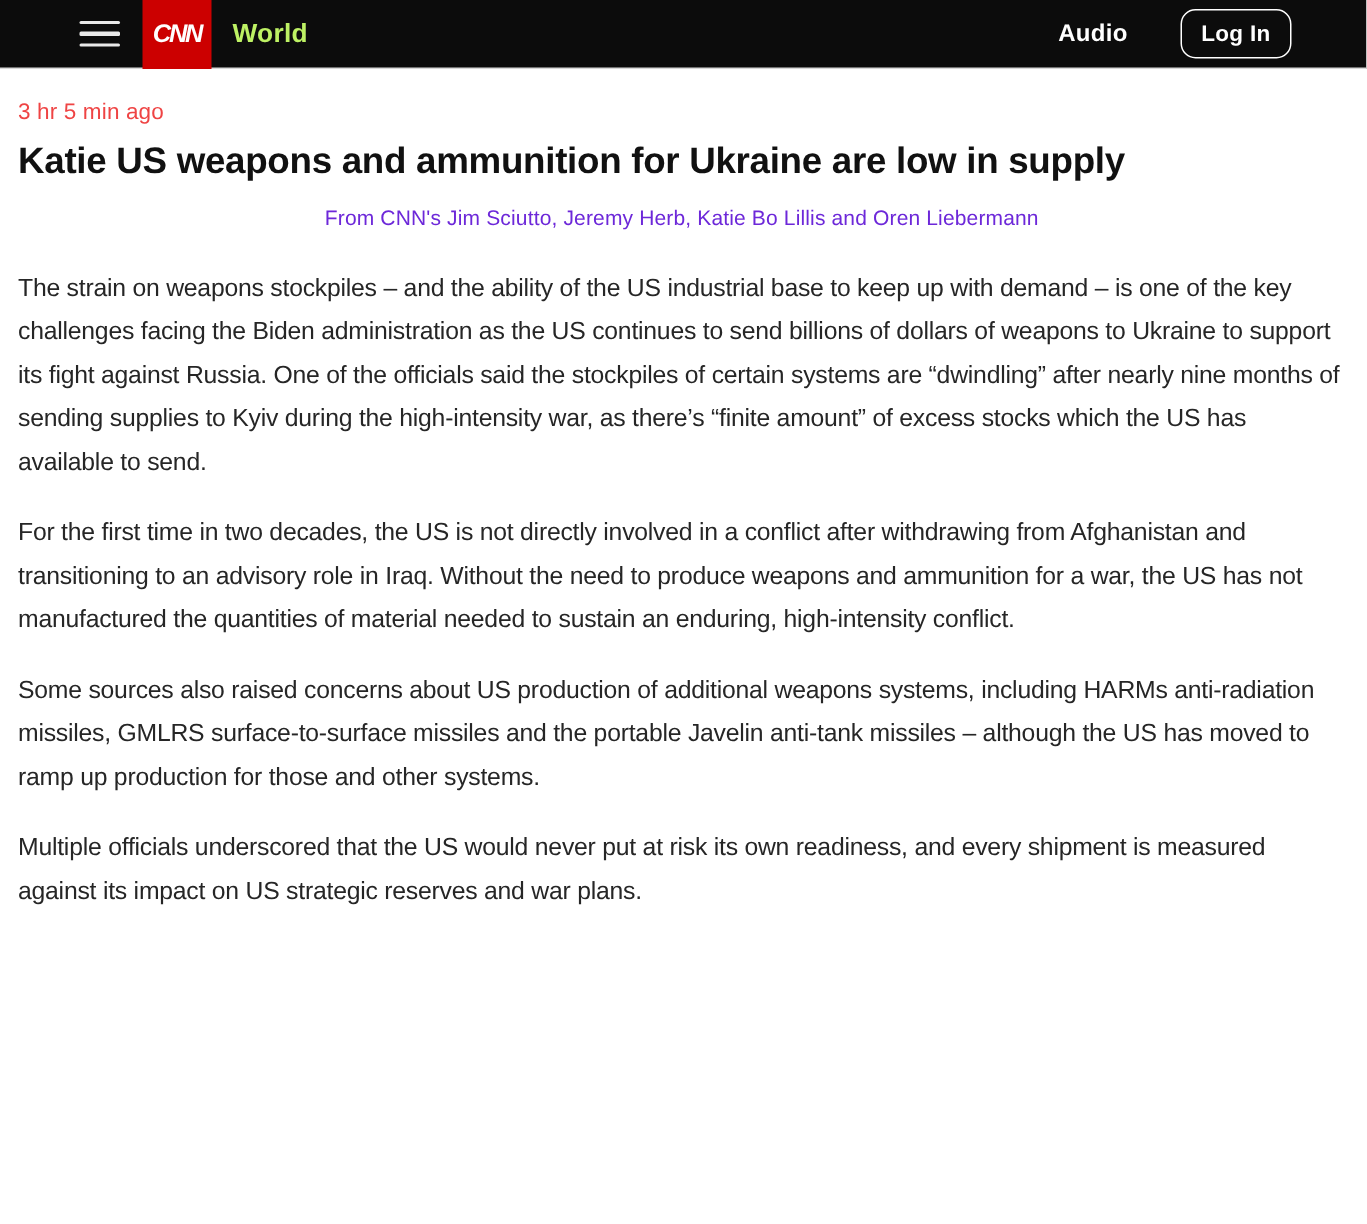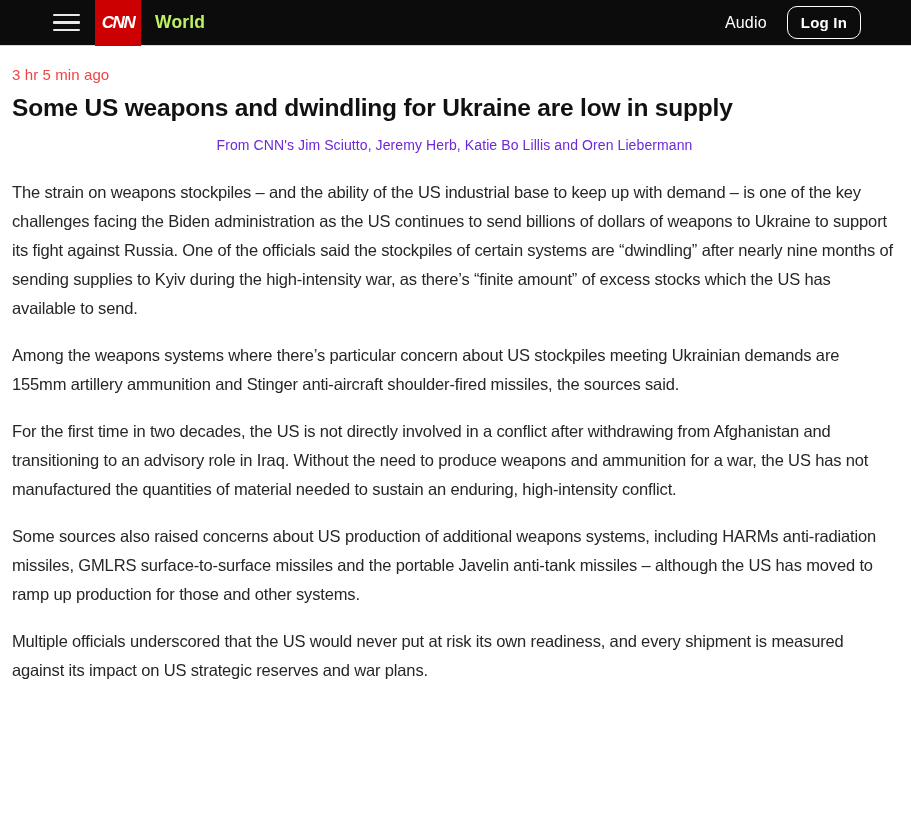--- a/index.html
+++ b/index.html
@@ -57,22 +57,23 @@
     font-weight: 700;
     font-size: 17.5px;
     text-decoration: none;
     letter-spacing: 0.2px;
   }
   .nav-spacer { flex: 1; }
   .audio-link {
     color: #ffffff;
     font-size: 16px;
     text-decoration: none;
-    margin-right: 20px;
+    margin-right: 35px;
     letter-spacing: 0.2px;
+    font-weight: bold;
   }
   .login-btn {
     background: transparent;
     color: #ffffff;
     font-family: "Liberation Sans", sans-serif;
     font-weight: 700;
     font-size: 15px;
     border: 1.5px solid #ffffff;
     border-radius: 10px;
     padding: 7px 13px;
@@ -132,23 +133,22 @@
   </button>
   <a class="logo-box" href="#">CNN</a>
   <a class="section-title" href="#">World</a>
   <div class="nav-spacer"></div>
   <a class="audio-link" href="#">Audio</a>
   <button class="login-btn">Log In</button>
 </header>
 
 <main class="article-wrap">
   <div class="timestamp">3 hr 5 min ago</div>
-  <h1 class="headline">Some US weapons and dwindling for Ukraine are low in supply</h1>
+  <h1 class="headline">Katie US weapons and ammunition for Ukraine are low in supply</h1>
   <div class="byline">From CNN's Jim Sciutto, Jeremy Herb, Katie Bo Lillis and Oren Liebermann</div>
 
   <div class="article-body">
     <p>The strain on weapons stockpiles – and the ability of the US industrial base to keep up with demand – is one of the key challenges facing the Biden administration as the US continues to send billions of dollars of weapons to Ukraine to support its fight against Russia. One of the officials said the stockpiles of certain systems are “dwindling” after nearly nine months of sending supplies to Kyiv during the high-intensity war, as there’s “finite amount” of excess stocks which the US has available to send.</p>
-    <p>Among the weapons systems where there’s particular concern about US stockpiles meeting Ukrainian demands are 155mm artillery ammunition and Stinger anti-aircraft shoulder-fired missiles, the sources said.</p>
     <p>For the first time in two decades, the US is not directly involved in a conflict after withdrawing from Afghanistan and transitioning to an advisory role in Iraq. Without the need to produce weapons and ammunition for a war, the US has not manufactured the quantities of material needed to sustain an enduring, high-intensity conflict.</p>
     <p>Some sources also raised concerns about US production of additional weapons systems, including HARMs anti-radiation missiles, GMLRS surface-to-surface missiles and the portable Javelin anti-tank missiles – although the US has moved to ramp up production for those and other systems.</p>
     <p>Multiple officials underscored that the US would never put at risk its own readiness, and every shipment is measured against its impact on US strategic reserves and war plans.</p>
   </div>
 </main>
 
 </body></html>

